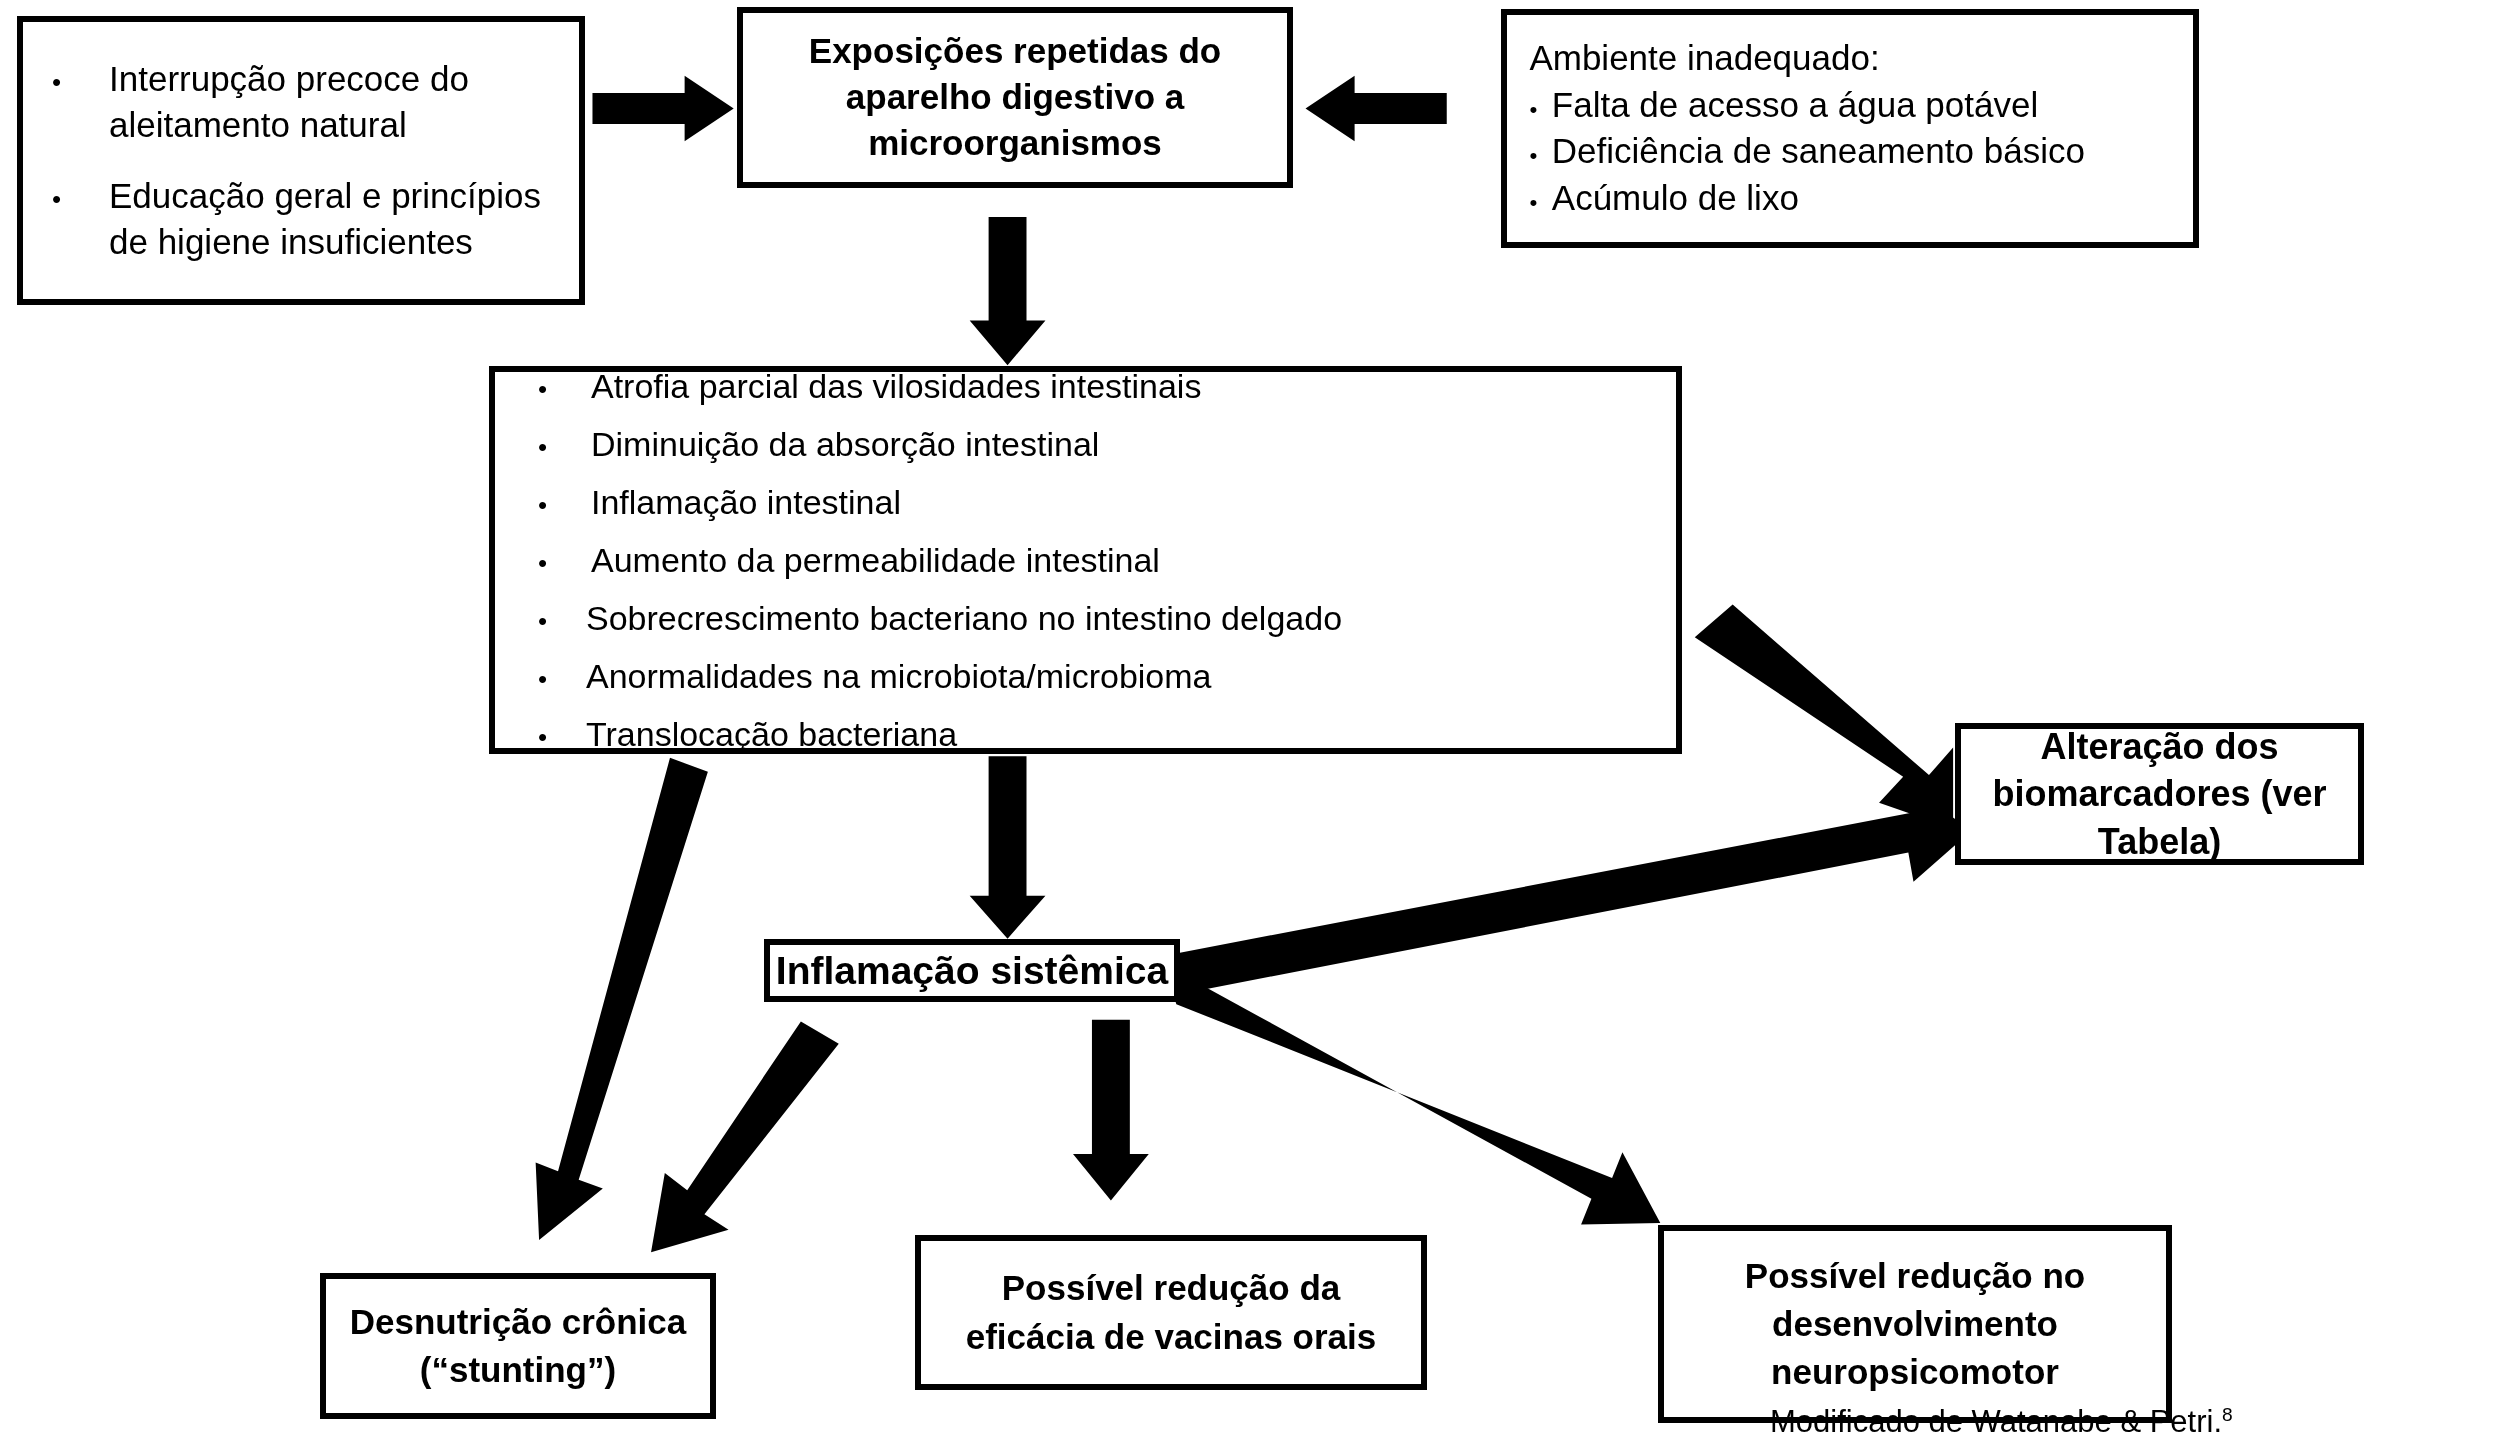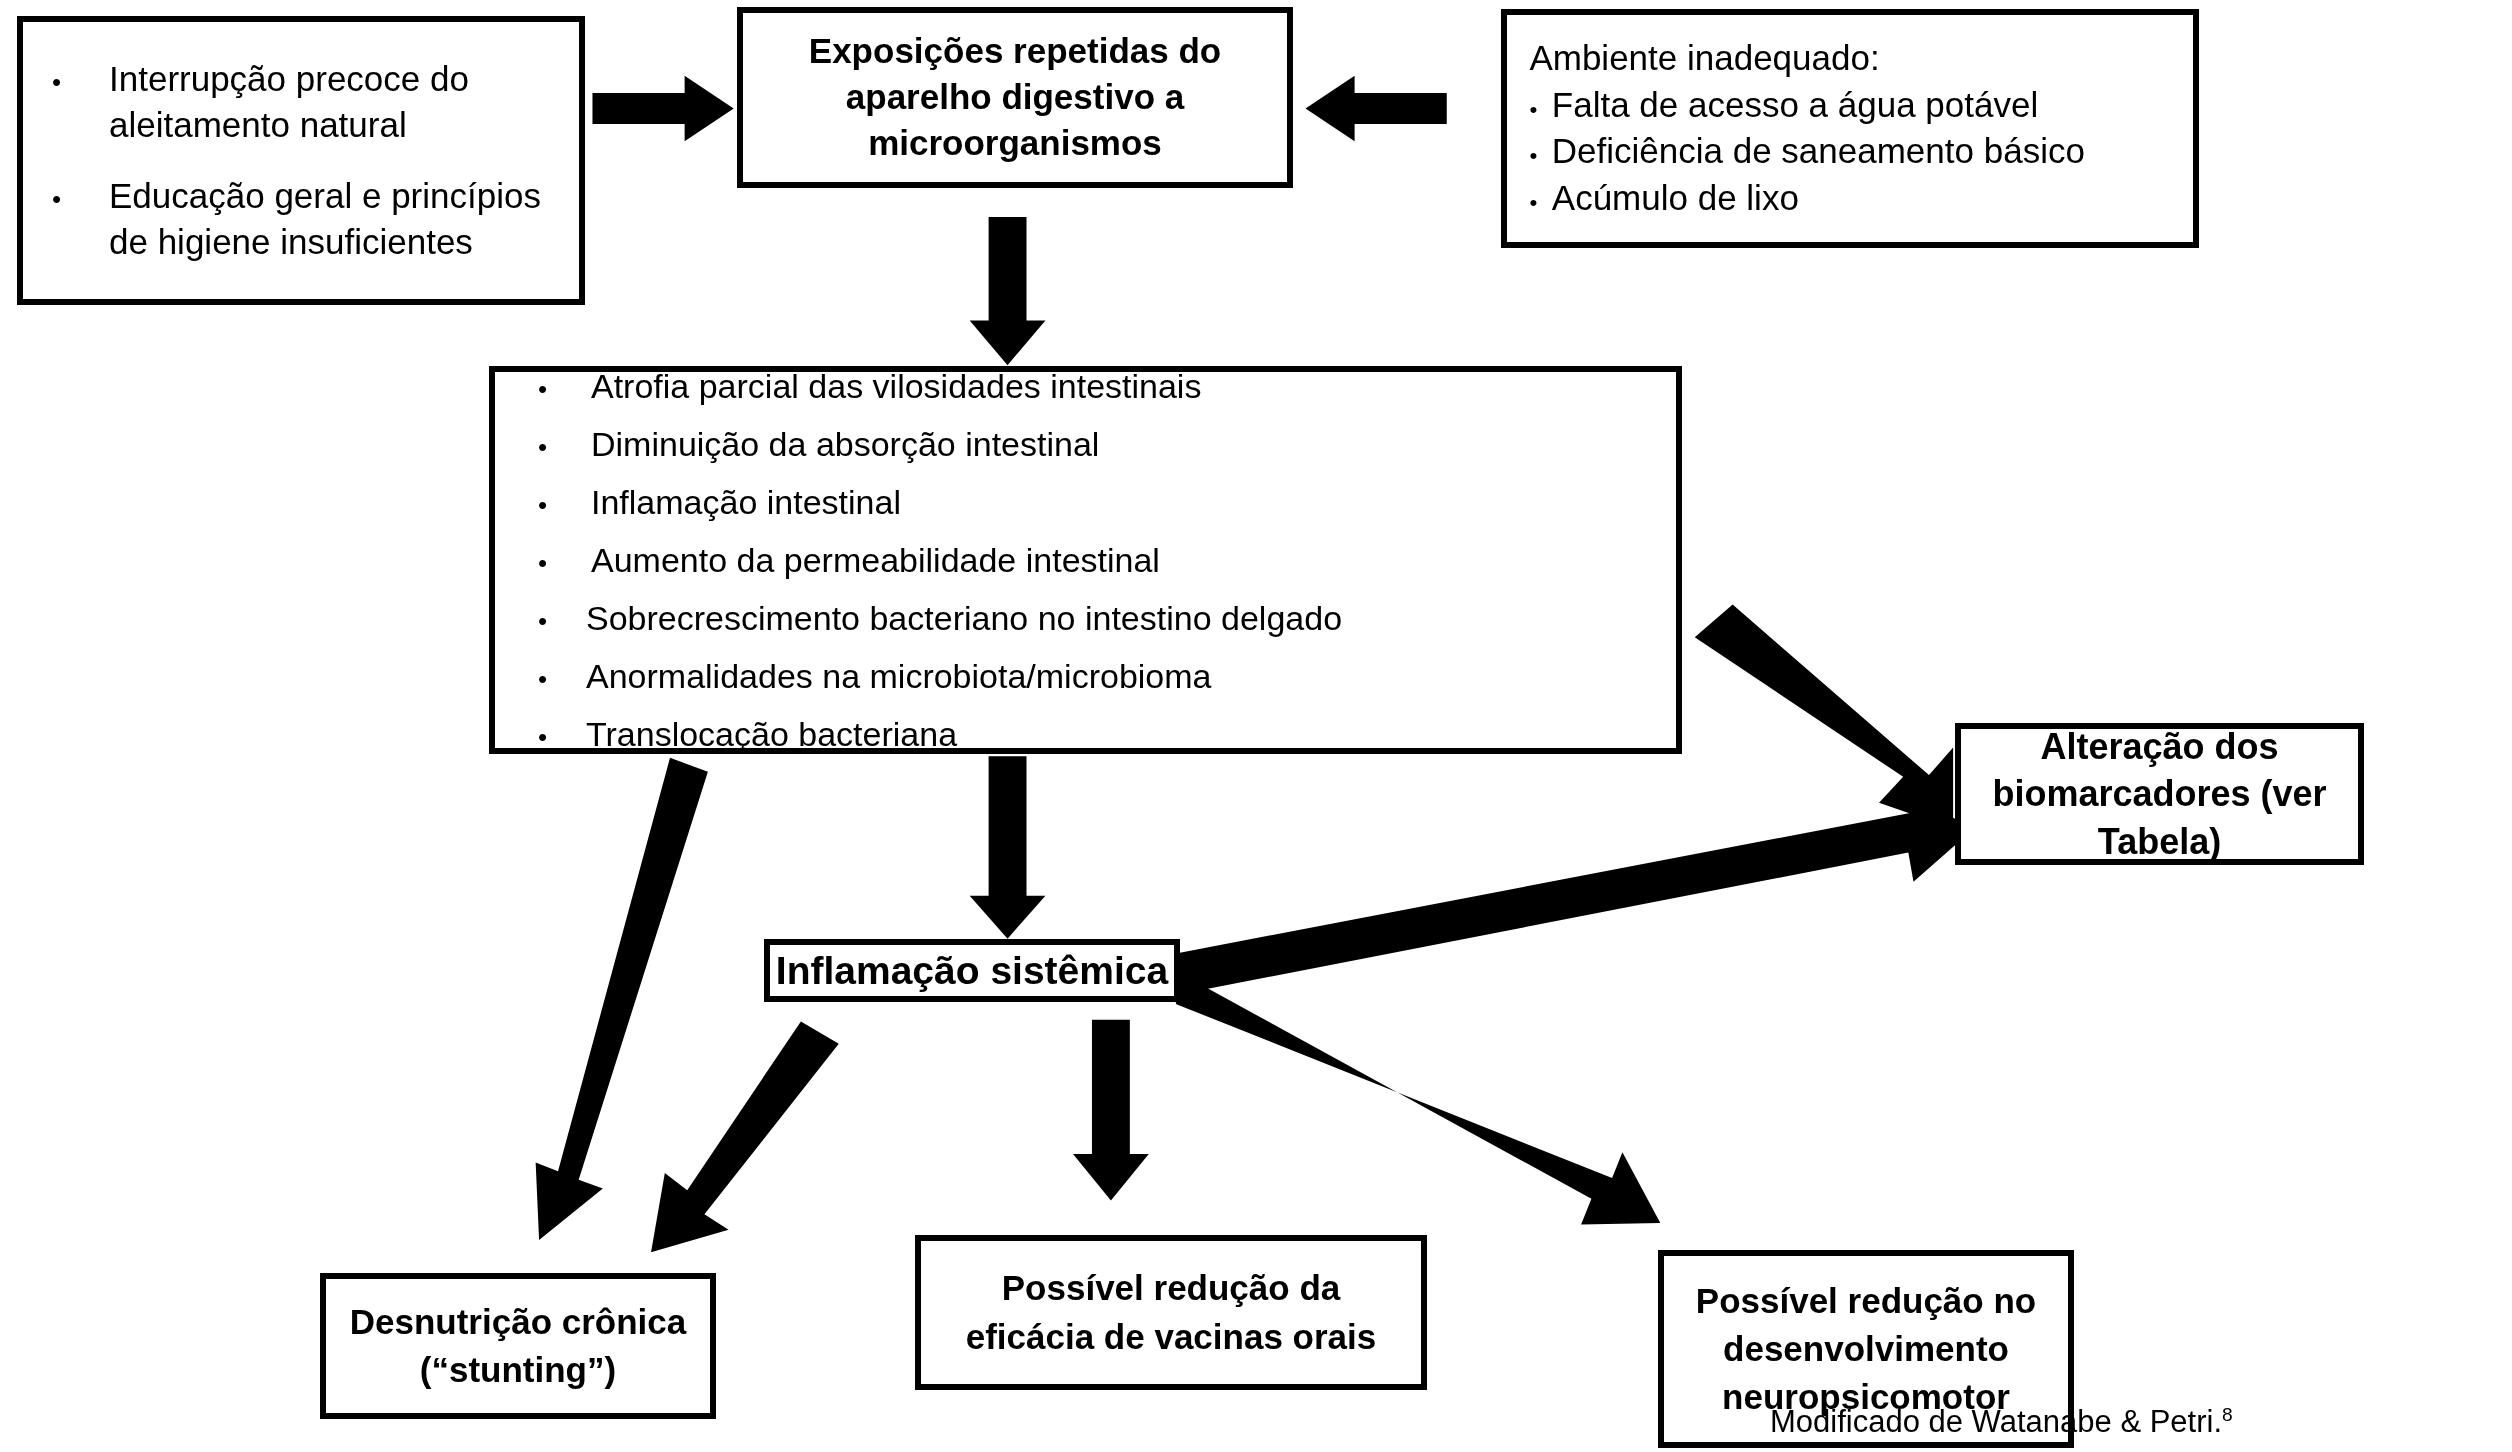--- a/index.html
+++ b/index.html
@@ -118,21 +118,21 @@
     left: 320px; top: 1273px; width: 396px; height: 146px;
     font-size: 35px; line-height: 1.36;
   }
 
   #node-vaccines {
     left: 915px; top: 1204px; width: 512px; height: 155px;
     font-size: 35px; line-height: 1.38; margin-top: 31px;
   }
 
   #node-neuro {
-    left: 1658px; top: 1250px; width: 416px; height: 198px;
+    left: 1658px; top: 1225px; width: 514px; height: 198px;
     padding: 4px 17px;
     font-size: 35px; line-height: 1.38;
   }
 
   #figure-credit {
     left: 1770px; top: 1404px;
     font-size: 31px;
   }
 </style>
 </head>

